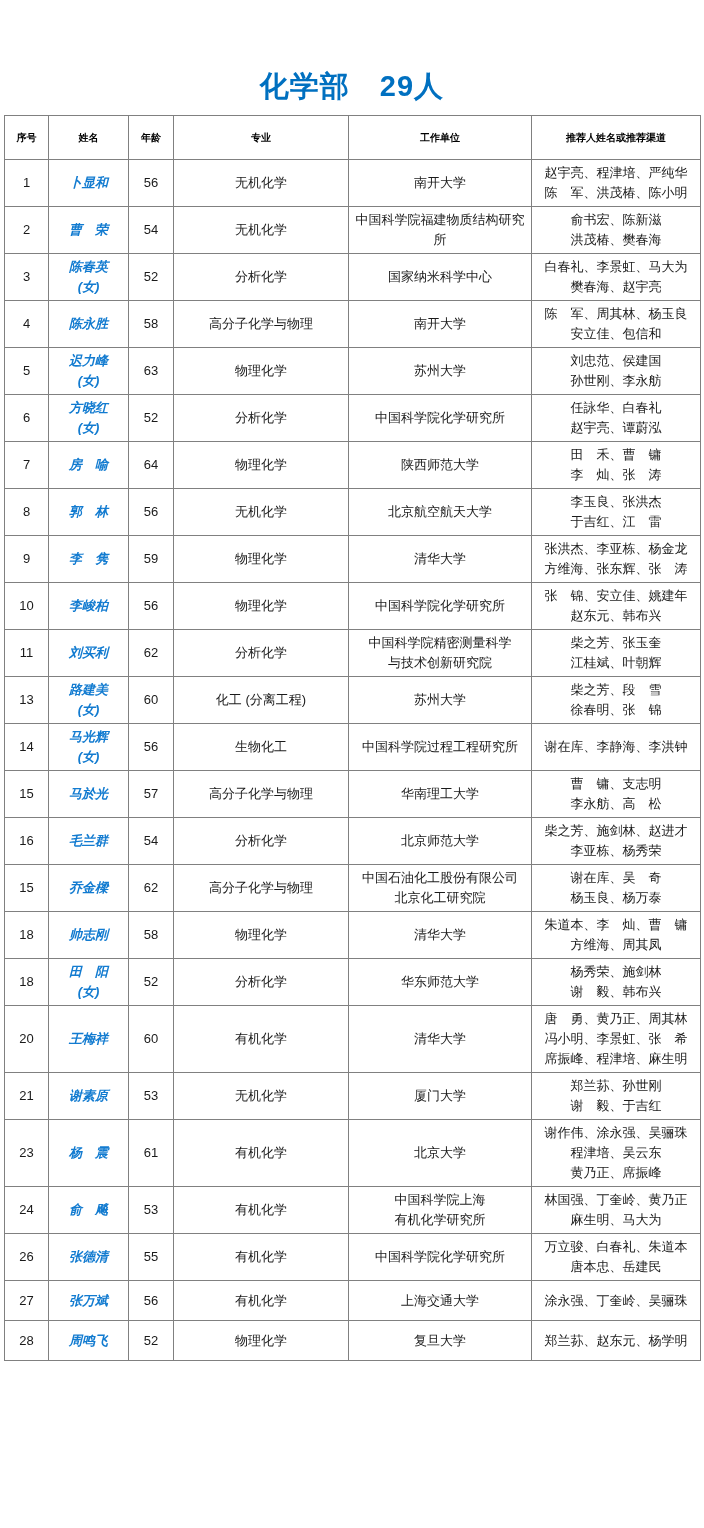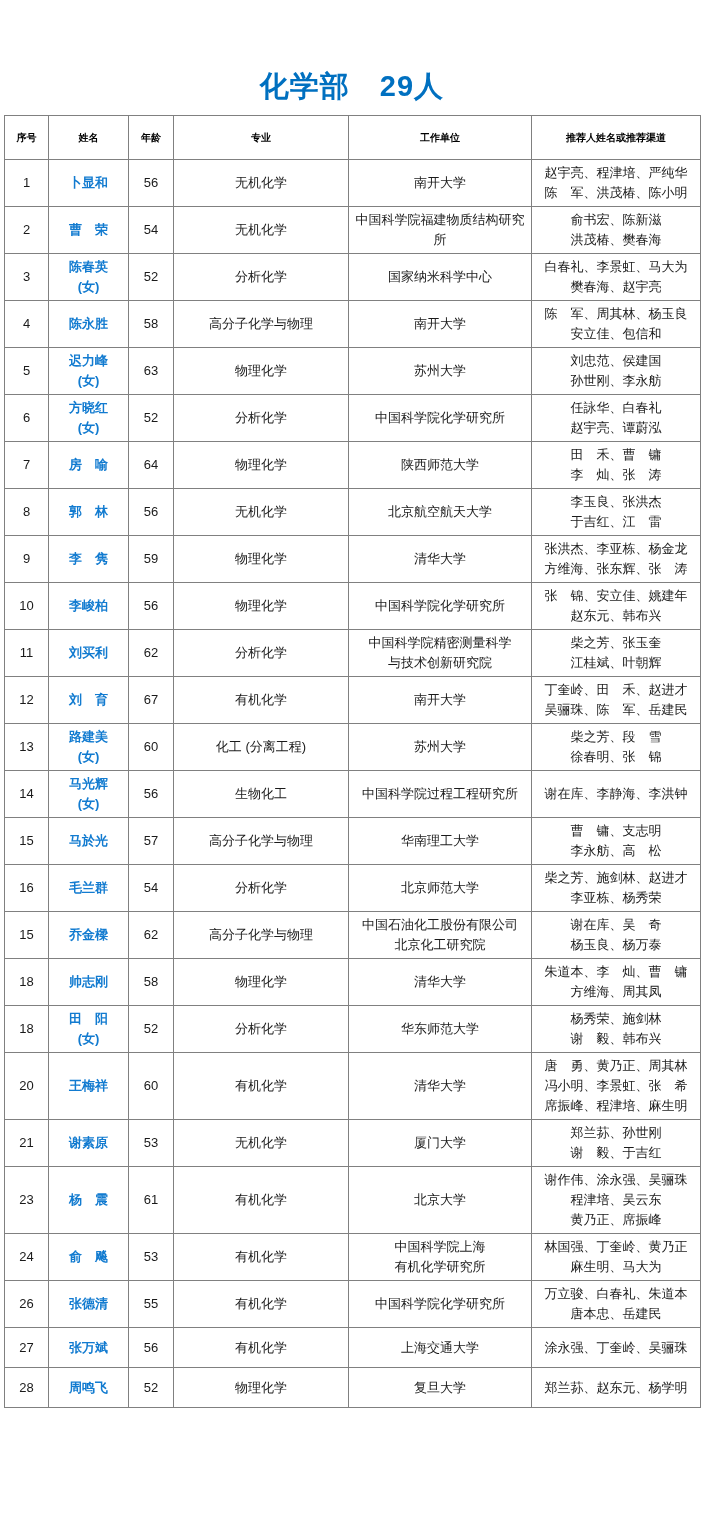--- a/index.html
+++ b/index.html
@@ -56,20 +56,21 @@
     font-size:13px;
     height:40px;
     padding:3px 2px;
     line-height:20px;
     white-space:pre-line;
   }
   td.col-name{
     color:var(--name-color);
     font-weight:bold;
     font-size:13.5px;
+    font-style:italic;
   }
   td.col-recommenders{
     font-size:12.5px;
   }
   td.col-no{
     font-size:13px;
   }
 </style>
 </head>
 <body>
@@ -194,29 +195,20 @@
           <td class="col-no">11</td>
           <td class="col-name">刘买利</td>
           <td class="col-age">62</td>
           <td class="col-major">分析化学</td>
           <td class="col-unit">中国科学院精密测量科学
 与技术创新研究院</td>
           <td class="col-recommenders">柴之芳、张玉奎
 江桂斌、叶朝辉</td>
         </tr>
         <tr>
-          <td class="col-no">12</td>
-          <td class="col-name">刘　育</td>
-          <td class="col-age">67</td>
-          <td class="col-major">有机化学</td>
-          <td class="col-unit">南开大学</td>
-          <td class="col-recommenders">丁奎岭、田　禾、赵进才
-吴骊珠、陈　军、岳建民</td>
-        </tr>
-        <tr>
           <td class="col-no">13</td>
           <td class="col-name">路建美
 (女)</td>
           <td class="col-age">60</td>
           <td class="col-major">化工 (分离工程)</td>
           <td class="col-unit">苏州大学</td>
           <td class="col-recommenders">柴之芳、段　雪
 徐春明、张　锦</td>
         </tr>
         <tr>

